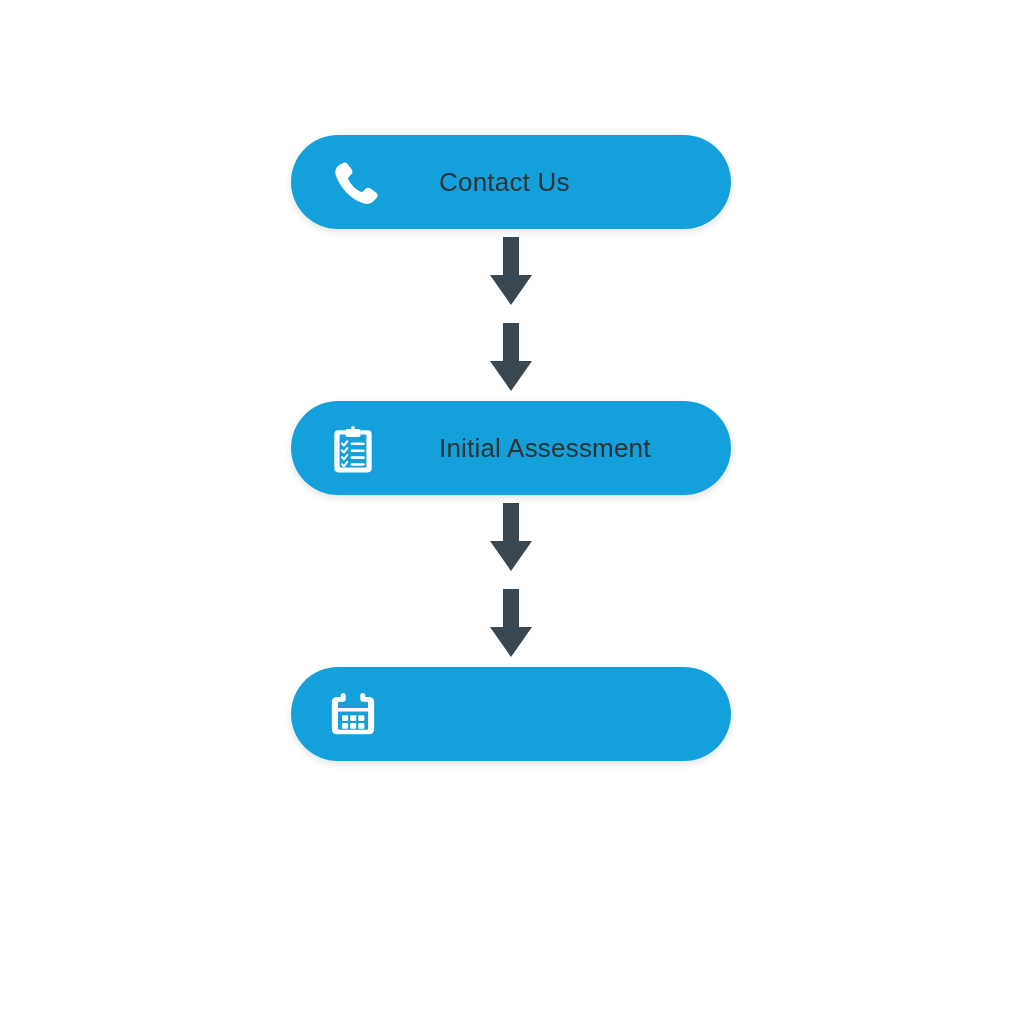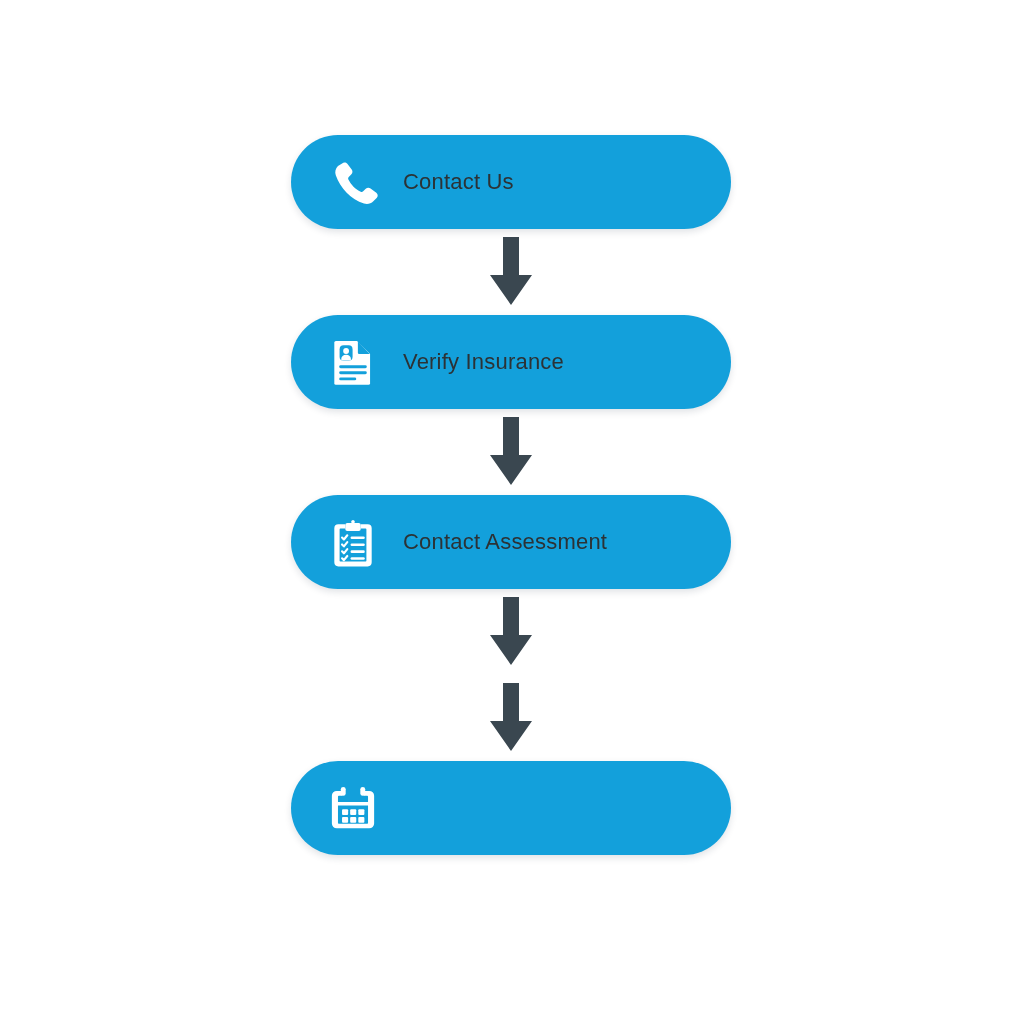--- a/index.html
+++ b/index.html
@@ -54,23 +54,23 @@
     align-items: center;
     justify-content: center;
   }
   .step-icon svg {
     display: block;
     width: 52px;
     height: 52px;
   }
 
   .step-label {
-    margin-left: 22px;
+    margin-left: 58px;
     color: #2c3235;
-    font-size: 22px;
+    font-size: 26px;
     font-weight: 400;
     letter-spacing: 0.2px;
     white-space: nowrap;
     font-family: "Liberation Sans", sans-serif;
   }
 
   
   .connector {
     width: 60px;
     height: 86px;
@@ -101,35 +101,20 @@
       </span>
       <span class="step-label">Contact Us</span>
     </div>
 
     <div class="connector">
       <svg width="56" height="70" viewBox="0 0 56 70" aria-hidden="true">
         <path class="arrow-body" d="M20 0 h16 v38 h13 L28 68 L7 38 h13 z"></path>
       </svg>
     </div>
 
-    <div class="step-node">
-      <span class="step-icon">
-        <svg viewBox="0 0 64 64" aria-hidden="true">
-          <path fill="#ffffff" d="M11 6 h26 l16 16 v36 a2 2 0 0 1 -2 2 H11 a2 2 0 0 1 -2 -2 V8 a2 2 0 0 1 2 -2 z"></path>
-          <path fill="#13a0db" d="M38 6.5 v14 a1.5 1.5 0 0 0 1.5 1.5 h13 z"></path>
-          <rect x="15.5" y="11.5" width="16" height="19" rx="5" fill="#13a0db"></rect>
-          <circle cx="23.5" cy="18.5" r="3.6" fill="#ffffff"></circle>
-          <path fill="#ffffff" d="M23.5 23.2c-3.6 0-5.9 2.2-5.9 4.8v2.1h11.8v-2.1c0-2.6-2.3-4.8-5.9-4.8z"></path>
-          <rect x="15" y="36" width="34" height="3.6" rx="1.8" fill="#13a0db"></rect>
-          <rect x="15" y="43.5" width="34" height="3.6" rx="1.8" fill="#13a0db"></rect>
-          <rect x="15" y="51" width="21" height="3.6" rx="1.8" fill="#13a0db"></rect>
-        </svg>
-      </span>
-      <span class="step-label">Verify Insurance</span>
-    </div>
 
     <div class="connector">
       <svg width="56" height="70" viewBox="0 0 56 70" aria-hidden="true">
         <path class="arrow-body" d="M20 0 h16 v38 h13 L28 68 L7 38 h13 z"></path>
       </svg>
     </div>
 
     <div class="step-node">
       <span class="step-icon">
         <svg viewBox="0 0 64 64" aria-hidden="true">
@@ -140,21 +125,21 @@
             <path d="M18.5 35 l2.3 2.4 l4.2 -5.2"></path>
             <path d="M18.5 43.5 l2.3 2.4 l4.2 -5.2"></path>
             <path d="M18.5 52 l2.3 2.4 l4.2 -5.2"></path>
           </g>
           <rect x="29" y="25.3" width="17.5" height="3.1" rx="1.55" fill="#ffffff"></rect>
           <rect x="29" y="33.8" width="17.5" height="3.1" rx="1.55" fill="#ffffff"></rect>
           <rect x="29" y="42.3" width="17.5" height="3.1" rx="1.55" fill="#ffffff"></rect>
           <rect x="29" y="50.8" width="17.5" height="3.1" rx="1.55" fill="#ffffff"></rect>
         </svg>
       </span>
-      <span class="step-label">Contact Assessment</span>
+      <span class="step-label">Initial Assessment</span>
     </div>
 
     <div class="connector">
       <svg width="56" height="70" viewBox="0 0 56 70" aria-hidden="true">
         <path class="arrow-body" d="M20 0 h16 v38 h13 L28 68 L7 38 h13 z"></path>
       </svg>
     </div>
 
 
     <div class="connector">

